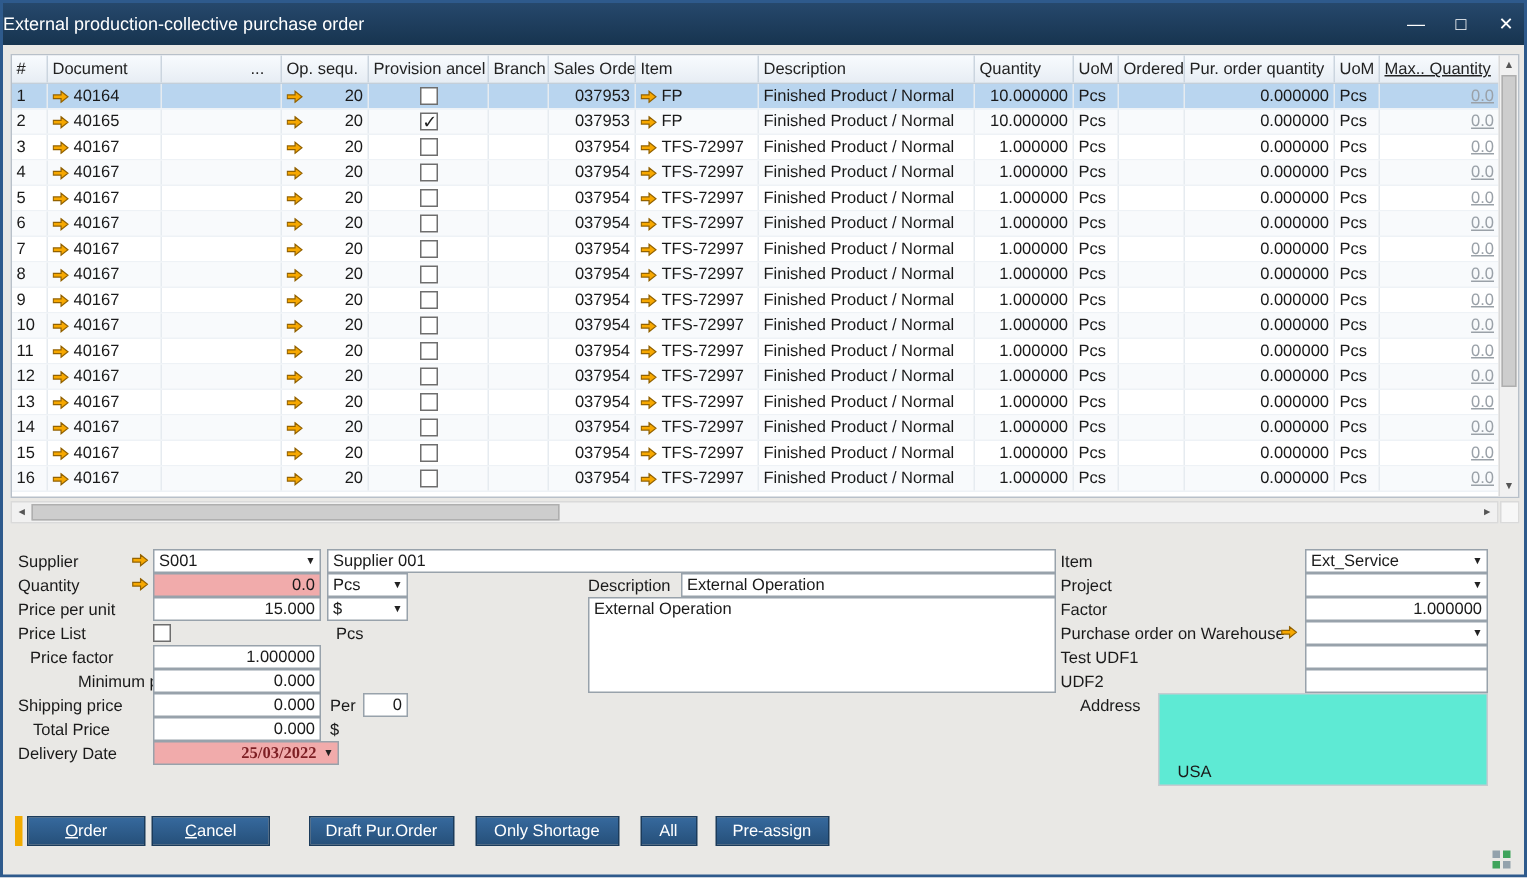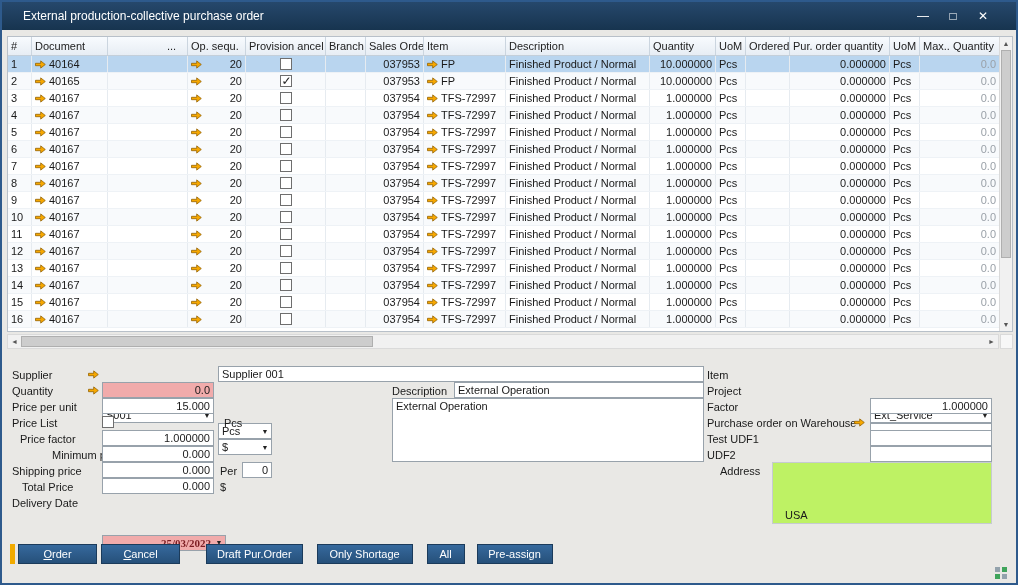--- a/index.html
+++ b/index.html
@@ -9,21 +9,21 @@
     position: relative; width: 1018px; height: 585px;
     background: #E9E8E5; border: 2px solid #2E5A8C; overflow: hidden;
     font-size: 11px; color: #1a1a1a;
   }
 
   
   .titlebar {
     position: absolute; left: 0; top: 0; right: 0; height: 28px;
     background: linear-gradient(#27496E, #18375734), #1C3A5C;
     background: linear-gradient(#26486C, #17344F);
-    display: flex; align-items: center; padding: 0 21px; color: #fff; font-size: 12px;
+    display: flex; align-items: center; padding: 0 0; color: #fff; font-size: 12px;
   }
   .tb-controls { margin-left: auto; display: flex; gap: 6px; }
   .tb-btn { width: 24px; height: 20px; display: flex; align-items: center; justify-content: center; color: #fff; font-size: 12px; cursor: default; }
 
   
   .grid {
     position: absolute; left: 5px; top: 34px; width: 1006px; height: 296px;
     background: #fff; border: 1px solid #B8C0C9;
   }
   .grid-header {
@@ -40,21 +40,21 @@
   .row.alt { background: #F8FAFC; }
   .row.selected { background: #B9D5EF; }
   .cell {
     flex: none; line-height: 16px; padding: 0 3px;
     border-right: 1px solid #E6EBF0; overflow: hidden; white-space: nowrap;
   }
   .c0 { width: 24px; } .c1 { width: 76px; } .c2 { width: 56px; margin-top: 19px; } .c3 { width: 24px; }
   .c4 { width: 58px; } .c5 { width: 80px; } .c6 { width: 40px; } .c7 { width: 58px; }
   .c8 { width: 82px; } .c9 { width: 144px; } .c10 { width: 66px; } .c11 { width: 30px; }
   .c12 { width: 44px; } .c13 { width: 100px; } .c14 { width: 30px; }
-  .c15 { flex: 1 1 auto; border-right: none; }
+  .c15 { flex: 1 1 auto; border-right: none; text-decoration: underline; }
   .right { text-align: right; }
   .dim { color: #9AA1A8; }
   .arrowed { display: flex; align-items: center; gap: 3px; }
   .arrowed .val { flex: 1; overflow: hidden; white-space: nowrap; }
   .arrowed .val.right { text-align: right; }
   .la { display: inline-flex; flex: none; }
   .cell.center { display: flex; align-items: center; justify-content: center; }
   .checkbox { width: 12px; height: 12px; border: 1px solid #6E6E6E; background: #fff; position: relative; }
   .checkbox.checked::after { content: "✓"; position: absolute; left: 1px; top: -3px; font-size: 12px; color: #222; }
 
@@ -71,33 +71,33 @@
   .form { position: absolute; left: 0; top: 352px; width: 1018px; height: 189px; }
   .flabel { position: absolute; height: 14px; line-height: 14px; color: #1a1a1a; white-space: nowrap; }
   .tf {
     position: absolute; height: 16px; border: 1px solid #98A2AB; background: #fff;
     font: 11px "Liberation Sans", sans-serif; padding: 0 3px; color: #1a1a1a;
   }
   .tf.num { text-align: right; }
   .req { background: #F1ABAB !important; }
   .combo {
     position: absolute; height: 16px; border: 1px solid #98A2AB; background: #fff;
-    display: flex; align-items: center; padding-left: 3px; margin-top: 41px;
+    display: flex; align-items: center; padding-left: 3px;
   }
   .combo .val { flex: 1; overflow: hidden; white-space: nowrap; }
   .combo .dd { width: 12px; align-self: stretch; display: flex; align-items: center; justify-content: center; font-size: 7px; color: #222; }
   .combo.req { background: #F1ABAB; }
   .date-val { text-align: right; color: #7D1F24; font-weight: bold; padding-right: 2px; }
   .form-arrow { position: absolute; }
   .fcheckbox { position: absolute; width: 12px; height: 12px; border: 1px solid #6E6E6E; background: #fff; }
   .ftextarea {
     position: absolute; border: 1px solid #98A2AB; background: #fff; resize: none;
     font: 11px "Liberation Sans", sans-serif; padding: 1px 3px; color: #1a1a1a;
   }
-  .addrbox { position: absolute; border: 1px solid #C6CBD0; background: #bef264; }
+  .addrbox { position: absolute; border: 1px solid #C6CBD0; background: #5eead4; }
   .addr-usa { position: absolute; left: 12px; bottom: 2px; }
 
   
   .footer { position: absolute; left: 8px; top: 542px; right: 0; height: 20px; display: flex; align-items: center; }
   .accent { width: 5px; height: 20px; background: #F2AB00; flex: none; }
   .btns { display: flex; margin-left: 3px; }
   .btn {
     height: 20px; padding: 0 10px; background: linear-gradient(#36699D, #26507A);
     border: 1px solid #1B3B5B; color: #fff; font-size: 11px;
     display: flex; align-items: center; justify-content: center; white-space: nowrap;

